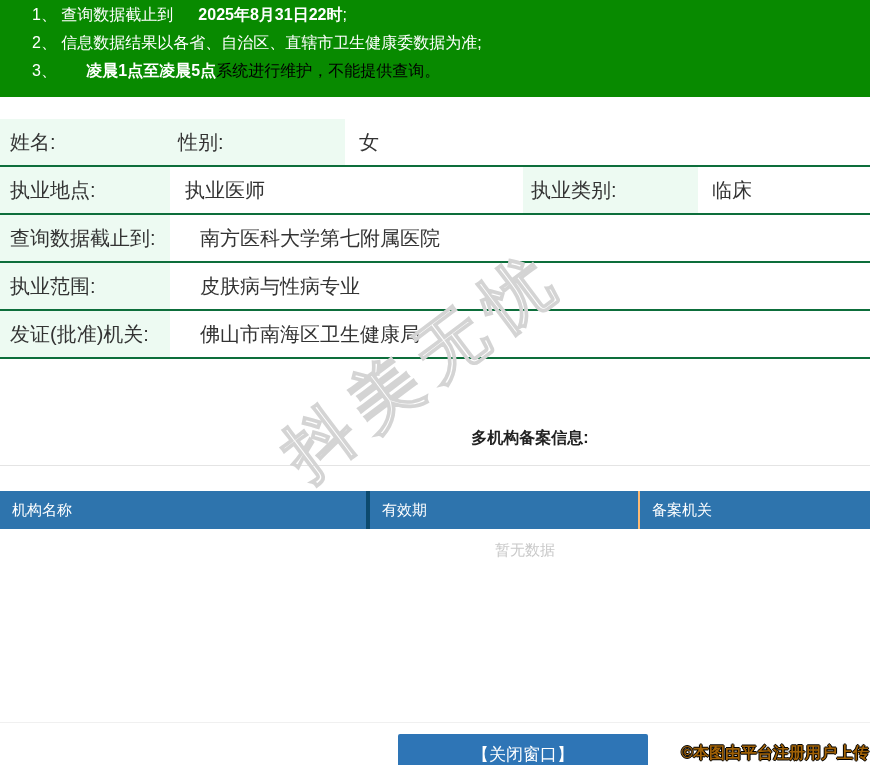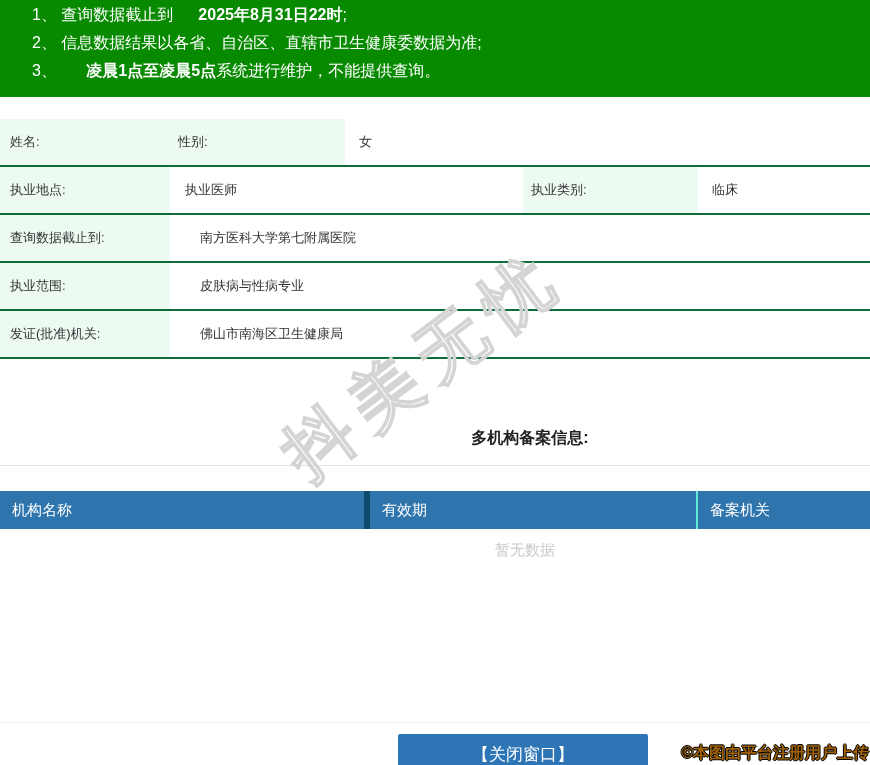--- a/index.html
+++ b/index.html
@@ -6,43 +6,43 @@
   html,body { background:#fff; }
   body { font-family:"Liberation Sans","DejaVu Sans",sans-serif; }
   .screen { position:relative; width:870px; height:765px; overflow:hidden; background:#fff; }
 
   
   .notice-banner { position:absolute; left:0; top:0; width:870px; height:97px;
                    background:#088A00; color:#fff; font-size:16px; line-height:28px;
                    padding:1px 0 0 32px; }
   .notice-line { white-space:nowrap; }
   .seg-bold { font-weight:bold;padding-left:25px; }
-  .seg-red { color:#ffffff; }
+  .seg-red { color:#000000; }
 
   
-  .info-table { position:absolute; left:0; top:119px; width:870px; font-size:13px; color:#333; }
+  .info-table { position:absolute; left:0; top:119px; width:870px; font-size:20px; color:#333; }
   .info-row { display:flex; height:48px; border-bottom:2px solid #0d6e3b; align-items:stretch; }
   .cell { display:flex; align-items:center; }
   .lbl { background:#edfaf2; }
   .lbl1 { width:170px; padding-left:10px; }
   .val1 { width:353px; padding-left:15px; }
   .lbl2 { width:175px; padding-left:8px; }
   .val2 { flex:1; padding-left:14px; }
   .val-span { flex:1; padding-left:30px; }
 
   
   .section-title { position:absolute; left:0; top:428px; width:1060px; text-align:center;
                    font-size:16px; font-weight:bold; color:#222; }
   .thin-rule { position:absolute; left:0; top:465px; width:870px; height:1px; background:#e4e4e4; }
 
   .registry-header { position:absolute; left:0; top:491px; width:1050px; height:38px;
                      background:#2e74ad; display:flex; color:#fff; font-size:15px; }
   .registry-header .hcell { display:flex; align-items:center; padding-left:12px; }
-  .hc1 { width:370px; border-right:6px solid #0c4a6e; }
-  .hc2 { width:328px; border-right:2px solid #5eead4; }
+  .hc1 { width:370px; border-right:4px solid #0c4a6e; }
+  .hc2 { width:270px; border-right:2px solid #fdba74; }
   .hc3 { flex:1; }
   .empty-data { position:absolute; left:0; top:541px; width:1050px; text-align:center;
                 font-size:15px; color:#c9c9c9; }
 
   
   .footer-rule { position:absolute; left:0; top:722px; width:870px; height:1px; background:#f0f0f0; }
   .close-btn { position:absolute; left:398px; top:734px; width:250px; height:40px;
                background:#2e75b6; color:#fff; font-size:17px; border:none; border-radius:2px;
                display:flex; align-items:center; justify-content:center; cursor:pointer;
                font-family:inherit; }

